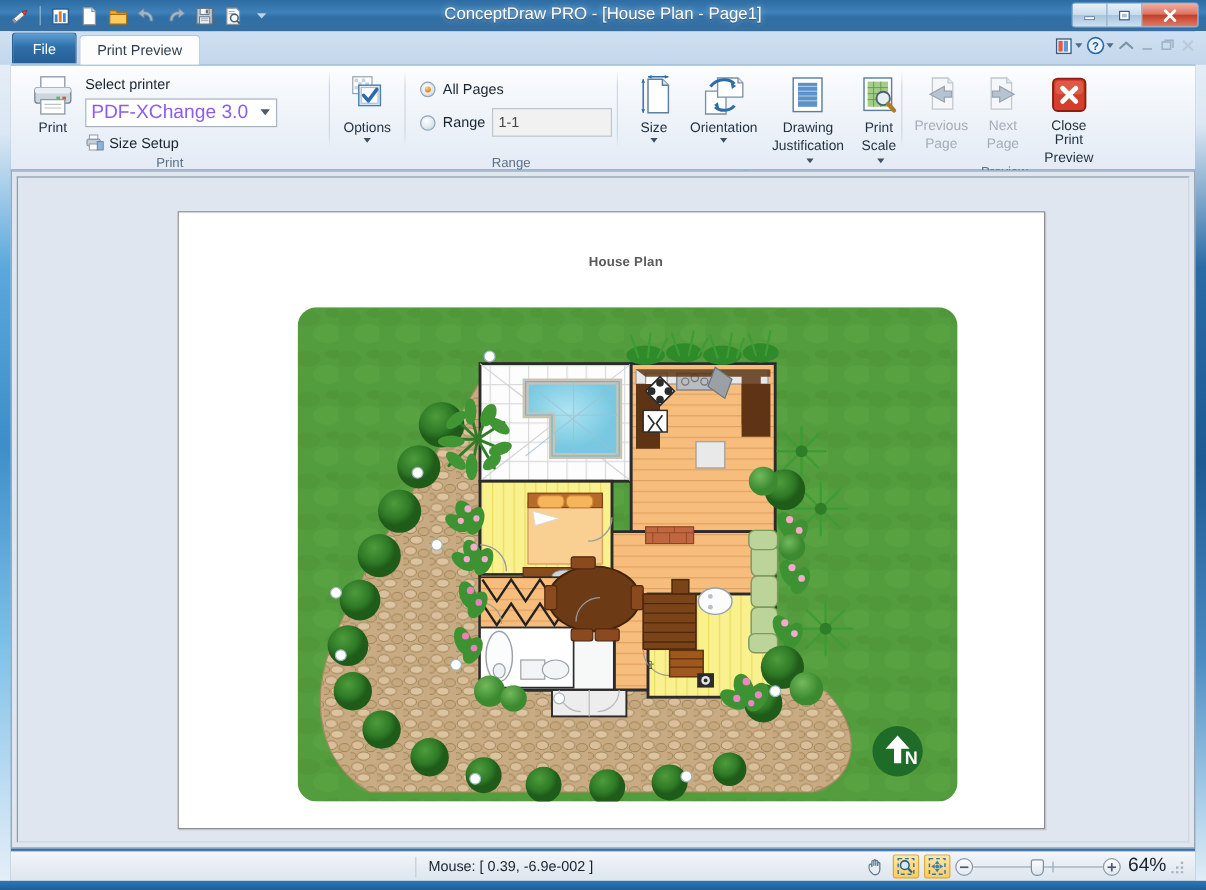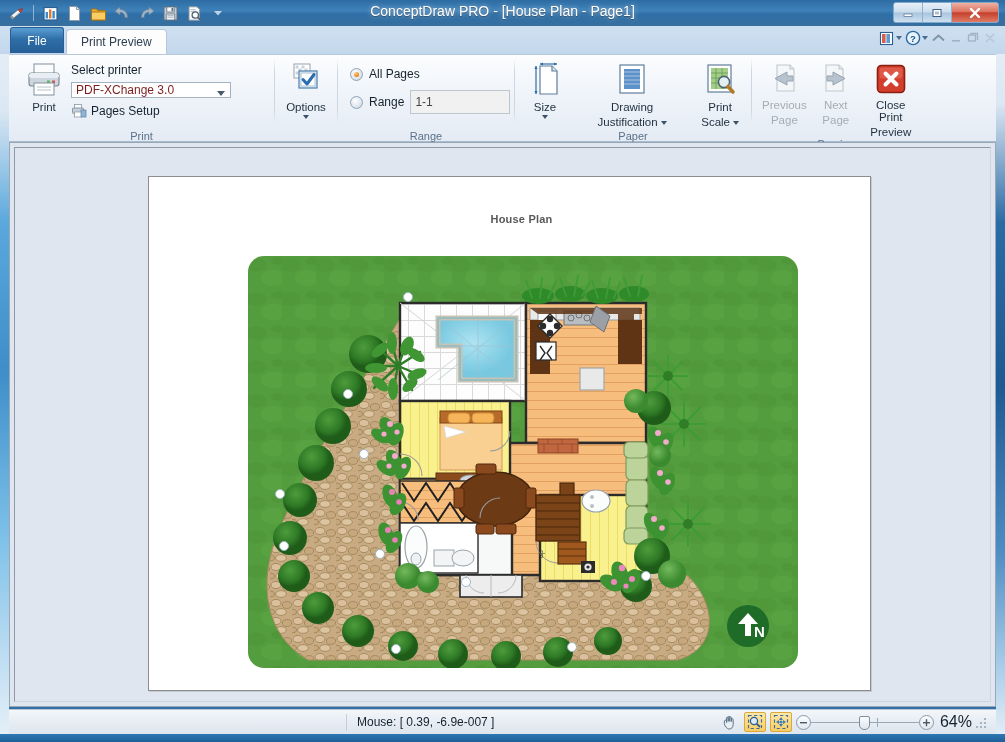--- a/index.html
+++ b/index.html
@@ -114,22 +114,22 @@
   .bigbtn .lbl { font-size: 11.5px; color: #1f2f3f; text-align: center; line-height: 12px; margin-top: 3px; }
   .bigbtn .lbl.dis { color: #a4adb6; }
   .bigbtn .caret { width:0;height:0;border-left:3px solid transparent;border-right:3px solid transparent;border-top:4px solid #3c5066; margin-top:2px; }
 
   .inline-caret { display:inline-block; width:0;height:0;border-left:3px solid transparent;border-right:3px solid transparent;border-top:4px solid #3c5066; vertical-align:middle; margin-left:3px;}
 
   
   #g-print .rgroup-body { padding-left: 8px; }
   .printer-label { font-size: 12px; color: #16232f; }
   .combo {
-    width: 160px; height: 16px; background: #fff; border: 1px solid #a3b3c4;
-    display: flex; align-items: center; padding: 0 4px; font-size: 12px; color: #7f1d1d;
+    width: 160px; height: 24px; background: #fff; border: 1px solid #a3b3c4;
+    display: flex; align-items: center; padding: 0 4px; font-size: 16px; color: #8b5cf6;
     position: relative;
   }
   .combo .arrow { position:absolute; right:5px; top:8px; width:0;height:0;
     border-left:4px solid transparent;border-right:4px solid transparent;border-top:5px solid #4a5a6a; }
   .setup-row { display:flex; align-items:center; gap:4px; font-size:12px; color:#16232f; }
 
   
   .radio-row { display:flex; align-items:center; gap:6px; margin-bottom: 9px; font-size:12px; color:#16232f; }
   .radio {
     width: 13px; height: 13px; border-radius: 50%;
@@ -376,21 +376,21 @@
             <span>PDF-XChange 3.0</span>
             <span class="arrow"></span>
           </div>
           <div class="setup-row">
             <svg width="16" height="16" viewBox="0 0 16 16">
               <rect x="3.5" y="1.5" width="7" height="4" fill="#fbfcfd" stroke="#8c99a6" stroke-width=".8"></rect>
               <rect x="1.5" y="5" width="11" height="5.5" rx="1" fill="#c6d0da" stroke="#77838f" stroke-width=".8"></rect>
               <rect x="3.5" y="9" width="7" height="5" fill="#ffffff" stroke="#8c99a6" stroke-width=".8"></rect>
               <rect x="10" y="7" width="5" height="7" fill="#8fb4d6" stroke="#5a7f9f" stroke-width=".7"></rect>
             </svg>
-            <span>Pages Setup</span>
+            <span>Size Setup</span>
           </div>
         </div>
       </div>
       <div class="rgroup-title">Print</div>
     </div>
 
     <div class="rsep"></div>
 
     <div class="rgroup" style="width:62px">
       <div class="rgroup-body" style="justify-content:center">
@@ -444,20 +444,34 @@
         <div class="bigbtn">
           <svg width="36" height="36" viewBox="0 0 36 36">
             <path d="M13 4 h12 l5 5 v23 h-17 z" fill="#ffffff" stroke="#5f7e9c" stroke-width="1.2"></path>
             <path d="M25 4 v5 h5" fill="#d9e6f1" stroke="#5f7e9c" stroke-width="1.2"></path>
             <line x1="13" y1="2" x2="30" y2="2" stroke="#2e6ea8" stroke-width="1.2"></line>
             <path d="M13 2 l3 -1.6 v3.2 z M30 2 l-3 -1.6 v3.2 z" fill="#2e6ea8"></path>
             <line x1="9" y1="4" x2="9" y2="32" stroke="#2e6ea8" stroke-width="1.2"></line>
             <path d="M9 4 l-1.6 3 h3.2 z M9 32 l-1.6 -3 h3.2 z" fill="#2e6ea8"></path>
           </svg>
           <span class="lbl">Size</span>
+          <span class="caret"></span>
+        </div>
+        <div class="bigbtn">
+          <svg width="38" height="36" viewBox="0 0 38 36">
+            <path d="M4 14 h13 l4 4 v15 h-17 z" fill="#ffffff" stroke="#7d8f9f" stroke-width="1.1"></path>
+            <path d="M17 14 v4 h4" fill="#dde7ef" stroke="#7d8f9f" stroke-width="1.1"></path>
+            <path d="M14 3 h17 l4 4 v12 h-21 z" fill="#ffffff" stroke="#7d8f9f" stroke-width="1.1"></path>
+            <path d="M31 3 v4 h4" fill="#dde7ef" stroke="#7d8f9f" stroke-width="1.1"></path>
+            <path d="M8 10 C14 3, 24 3, 28 8" fill="none" stroke="#2e6ea8" stroke-width="2.6"></path>
+            <path d="M29.5 9.6 l-4.6 -2.6 l1 5.2 z" fill="#2e6ea8"></path>
+            <path d="M28 26 C24 31, 16 31, 12 27" fill="none" stroke="#2e6ea8" stroke-width="2.6"></path>
+            <path d="M11 25.6 l4.4 2.8 l-1.2 -5.2 z" fill="#2e6ea8"></path>
+          </svg>
+          <span class="lbl">Orientation</span>
           <span class="caret"></span>
         </div>
         <div class="bigbtn">
           <svg width="34" height="36" viewBox="0 0 34 36">
             <rect x="5" y="3" width="24" height="28" fill="#ffffff" stroke="#5f7e9c" stroke-width="1.2"></rect>
             <rect x="9" y="7" width="16" height="20" fill="#3f7ec0" opacity=".85"></rect>
             <g stroke="#ffffff" stroke-width=".8" opacity=".6">
               <line x1="9" y1="10" x2="25" y2="10"></line>
                 <line x1="9" y1="14" x2="25" y2="14"></line>
               <line x1="9" y1="18" x2="25" y2="18"></line>
@@ -945,21 +959,21 @@
             </g>
           </svg>
         </div>
       </div>
     </div>
   </div>
 
   <div id="statusbar">
     <div id="sb-left"></div>
     <div class="sb-div"></div>
-    <div id="sb-mouse">Mouse: [ 0.39, -6.9e-007 ]</div>
+    <div id="sb-mouse">Mouse: [ 0.39, -6.9e-002 ]</div>
     <div id="sb-right">
       <div class="sb-tool">
         <svg width="17" height="17" viewBox="0 0 17 17">
           <path d="M5 13 C3 11 3 8 3.6 6.6 C4.2 5.6 5.2 6 5.4 7 L5.6 8.6 L5.6 4 C5.6 2.8 7.2 2.8 7.2 4 L7.2 7.4 L7.2 3.2 C7.2 2 8.8 2 8.8 3.2 L8.8 7.4 L8.8 3.8 C8.8 2.6 10.4 2.6 10.4 3.8 L10.4 7.6 L10.6 5.4 C10.7 4.3 12.2 4.4 12.2 5.6 L12.2 10.4 C12.2 13.2 10.4 15 8.2 15 C6.8 15 5.8 14 5 13 Z" fill="#e8eef4" stroke="#5a7286" stroke-width="1"></path>
         </svg>
       </div>
       <div class="sb-tool active">
         <svg width="16" height="16" viewBox="0 0 16 16">
           <rect x="1.5" y="1.5" width="13" height="13" fill="none" stroke="#3a6f9f" stroke-width="1.2" stroke-dasharray="3.2,2.4"></rect>
           <circle cx="7" cy="7" r="3.6" fill="#dceaf5" stroke="#2a5e8f" stroke-width="1.3"></circle>

